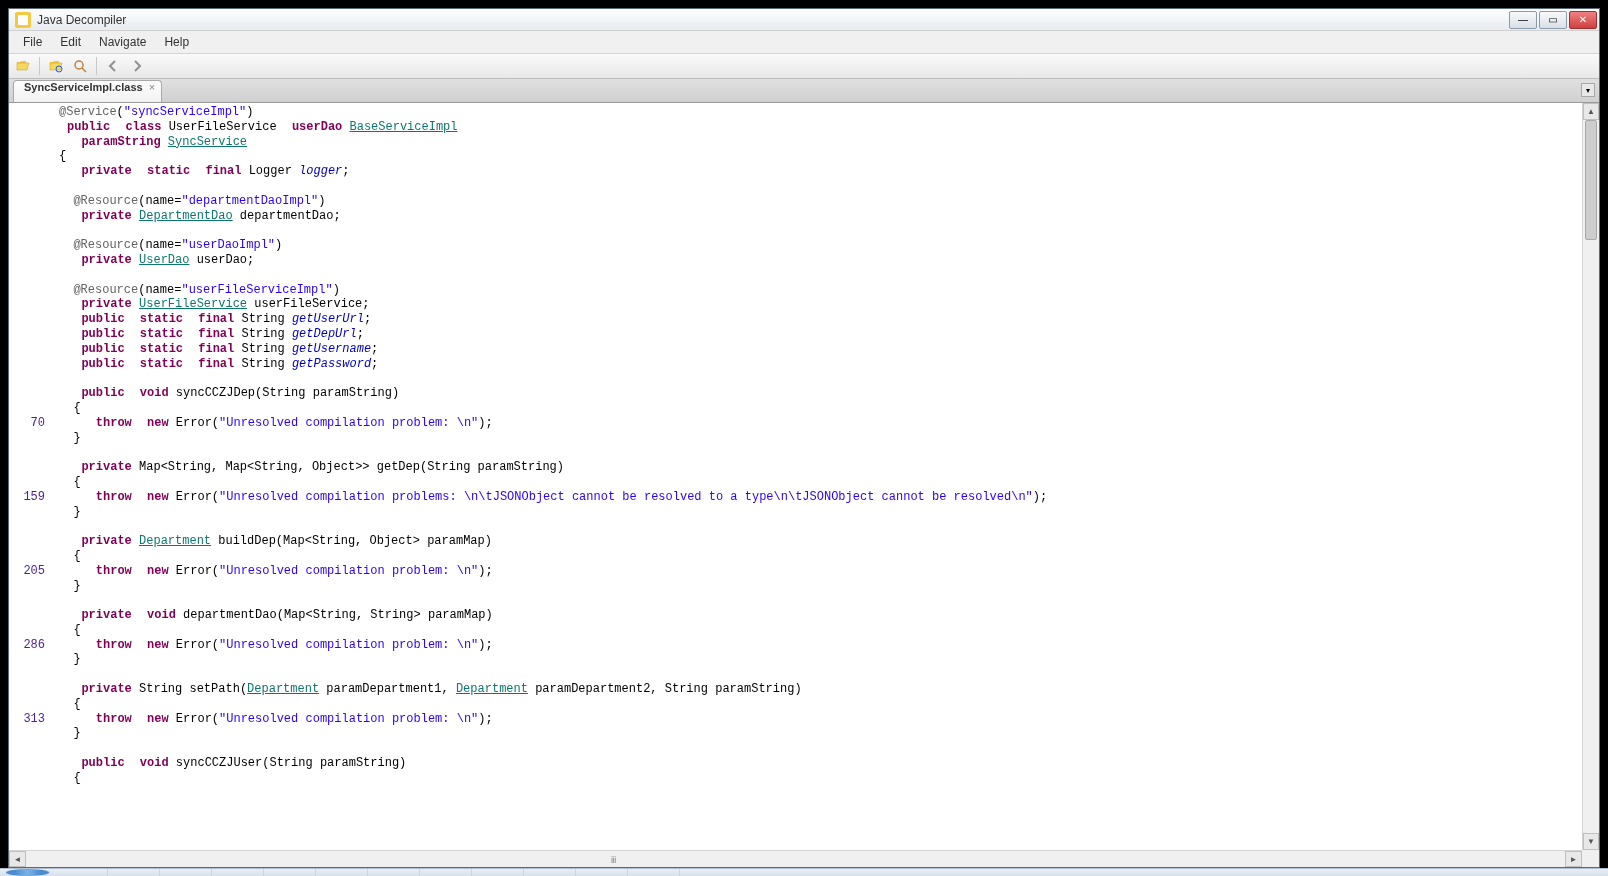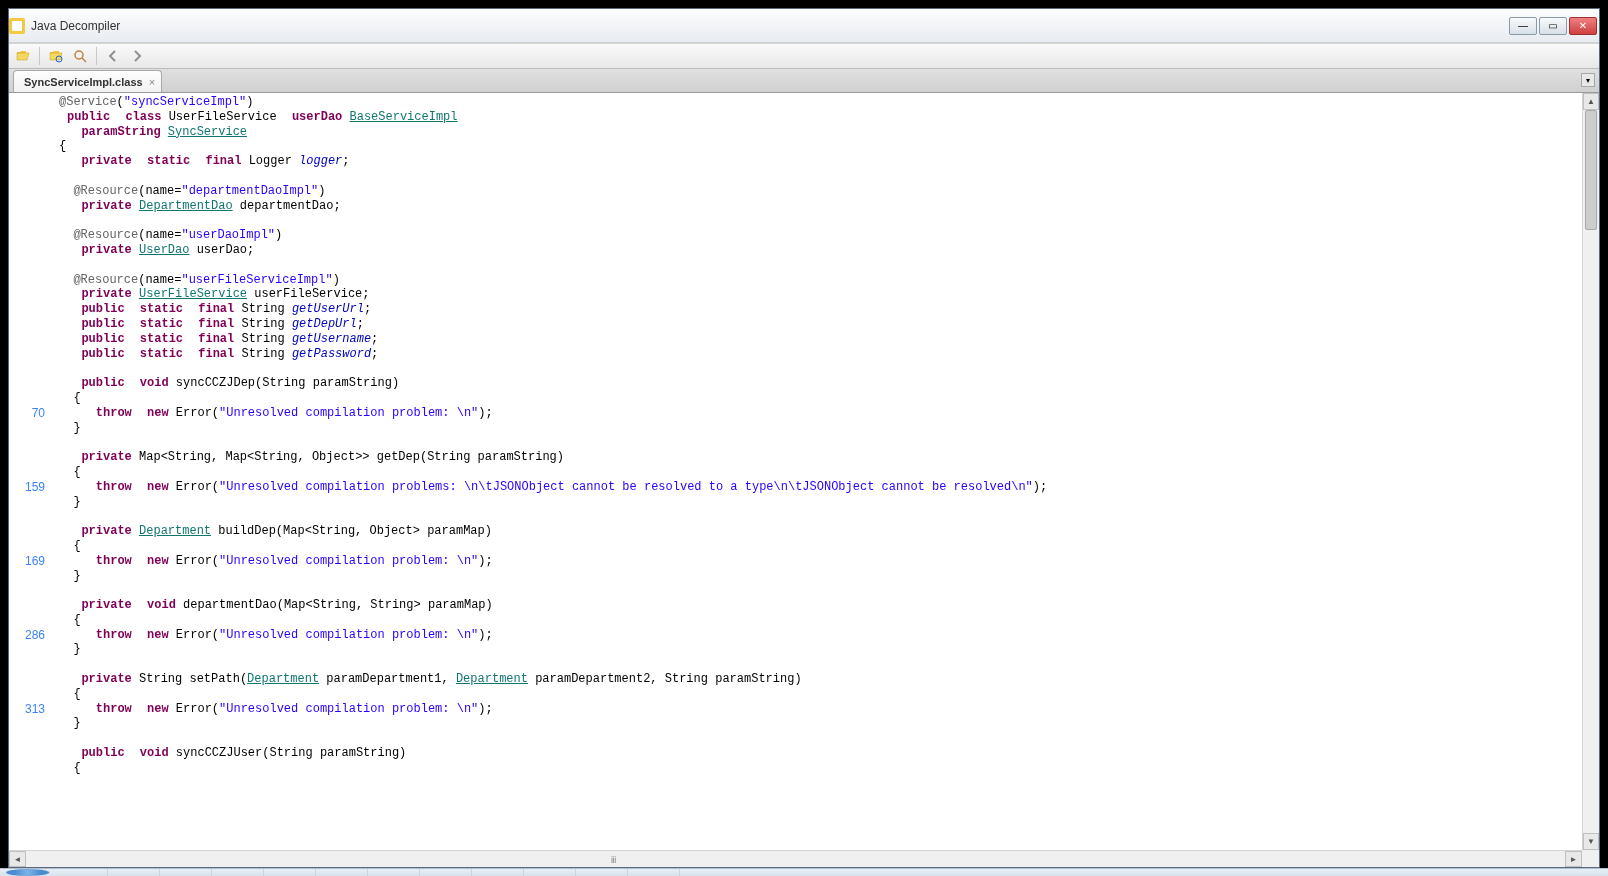--- a/index.html
+++ b/index.html
@@ -1,37 +1,37 @@
 <!DOCTYPE html>
 <html><head>
 <meta charset="utf-8">
 <style>
 * { margin: 0; padding: 0; box-sizing: border-box; }
 body { font-family: "Segoe UI", Tahoma, sans-serif; font-size: 12px; background: #000; overflow: hidden; width: 1608px; height: 876px; }
 .window { position: absolute; top: 8px; left: 8px; right: 8px; bottom: 8px; background: #f0f0f0; border: 1px solid #5a6a7a; display: flex; flex-direction: column; }
-.titlebar { height: 34px; background: linear-gradient(#fdfdfe, #e8ecf0); display: flex; align-items: center; gap: 6px; border-bottom: 1px solid #d0d0d0; }
+.titlebar { height: 22px; background: linear-gradient(#fdfdfe, #e8ecf0); display: flex; align-items: center; padding-left: 6px; gap: 6px; border-bottom: 1px solid #d0d0d0; }
 .titlebar-icon { width: 16px; height: 16px; background: #f5c842; border-radius: 2px; position: relative; }
 .titlebar-icon::before { content: ""; position: absolute; top: 3px; left: 3px; width: 10px; height: 10px; background: #fff; border-radius: 1px; }
 .titlebar-title { flex: 1; color: #333; font-size: 12px; }
 .window-controls { display: flex; gap: 2px; margin-right: 2px; }
 .win-btn { width: 28px; height: 18px; border: 1px solid #8a9aa8; border-radius: 2px; display: flex; align-items: center; justify-content: center; font-size: 10px; cursor: pointer; }
 .win-min, .win-max { background: linear-gradient(#f8fafb, #d8e0e8); }
 .win-close { background: linear-gradient(#f08080, #d04040); color: #fff; border-color: #a03030; }
 .menubar { height: 22px; background: #f0f0f0; display: flex; align-items: center; padding-left: 6px; gap: 2px; }
 .menu-item { padding: 2px 8px; cursor: pointer; color: #333; }
 .toolbar { height: 26px; background: linear-gradient(#fafafa, #e8e8e8); border-top: 1px solid #d4d4d4; border-bottom: 1px solid #bcbcbc; display: flex; align-items: center; padding-left: 4px; gap: 4px; }
 .tb-btn { width: 20px; height: 20px; display: flex; align-items: center; justify-content: center; cursor: pointer; border: 1px solid transparent; border-radius: 2px; }
 .tb-sep { width: 1px; height: 18px; background: #c8c8c8; margin: 0 2px; }
 .tab-area { height: 24px; background: linear-gradient(#e0e0e0, #d0d0d0); border-bottom: 1px solid #9a9a9a; display: flex; align-items: flex-end; padding-left: 4px; position: relative; }
-.tab { height: 22px; background: linear-gradient(#fdfdfd, #f2f2f2); border: 1px solid #a8a8a8; border-bottom: none; border-radius: 4px 4px 0 0; padding: 0 6px 0 10px; display: flex; align-items: center; gap: 6px; font-size: 11px; font-weight: bold; color: #333; }
+.tab { height: 22px; background: linear-gradient(#fdfdfd, #f2f2f2); border: 1px solid #a8a8a8; border-bottom: none; border-radius: 4px 4px 0 0; padding: 0 6px 0 10px; display: flex; align-items: flex-start; gap: 6px; font-size: 11px; font-weight: bold; color: #333; }
 .tab-close { font-size: 11px; color: #888; cursor: pointer; font-weight: normal; }
 .tab-dropdown { position: absolute; right: 4px; top: 4px; width: 14px; height: 14px; background: #e8e8e8; border: 1px solid #a8a8a8; display: flex; align-items: center; justify-content: center; font-size: 8px; cursor: pointer; }
 .editor-container { flex: 1; display: flex; background: #fff; overflow: hidden; position: relative; }
 .gutter { width: 42px; background: #fff; border-right: none; padding-top: 2px; }
-.gutter-line { height: 14.8px; text-align: right; padding-right: 6px; color: #3b82f6; font-family: Liberation Sans, sans-serif; font-size: 12px; line-height: 14.8px; }
+.gutter-line { height: 14.8px; text-align: right; padding-right: 6px; color: #4c1d95; font-family: Liberation Mono, monospace; font-size: 12px; line-height: 14.8px; }
 .code-area { flex: 1; font-family: "Courier New", monospace; font-size: 12px; line-height: 14.8px; padding: 2px 0 0 8px; color: #000; white-space: pre; overflow: hidden; }
 .kw { color: #7f0055; font-weight: bold; padding-left: 8px; }
 .ann { color: #646464; }
 .str { color: #2a00ff; }
 .ital { color: #0000c0; font-style: italic; }
 .und { text-decoration: underline; color: #0f766e; }
 .vscroll { position: absolute; right: 0; top: 0; bottom: 17px; width: 17px; background: #f0f0f0; border-left: 1px solid #d4d4d4; }
 .vscroll-btn { height: 17px; background: #e8e8e8; border: 1px solid #c0c0c0; display: flex; align-items: center; justify-content: center; font-size: 8px; color: #555; }
 .vscroll-thumb { position: absolute; top: 17px; left: 2px; right: 2px; height: 120px; background: #cdcdcd; border: 1px solid #a8a8a8; border-radius: 2px; }
 .hscroll { position: absolute; left: 0; right: 17px; bottom: 0; height: 17px; background: #f0f0f0; border-top: 1px solid #d4d4d4; display: flex; }
@@ -50,20 +50,26 @@
   <div class="titlebar">
     <div class="titlebar-icon"></div>
     <div class="titlebar-title">Java Decompiler</div>
     <div class="window-controls">
       <div class="win-btn win-min">—</div>
       <div class="win-btn win-max">▭</div>
       <div class="win-btn win-close">✕</div>
     </div>
   </div>
 
+  <div class="menubar">
+    <div class="menu-item">File</div>
+    <div class="menu-item">Edit</div>
+    <div class="menu-item">Navigate</div>
+    <div class="menu-item">Help</div>
+  </div>
 
   <div class="toolbar">
     <div class="tb-btn">
         <svg width="16" height="16" viewBox="0 0 16 16">
           <path d="M2 4h3l1-1h5v2H2z" fill="#f5c842"></path>
           <path d="M2 5h12l-2 7H2z" fill="#f5d860" stroke="#c09820" stroke-width="0.5"></path>
         </svg>
       </div>
     <div class="tb-sep"></div>
     <div class="tb-btn">
@@ -126,21 +132,21 @@
       <div class="gutter-line">70</div>
       <div class="gutter-line"></div>
         <div class="gutter-line"></div>
         <div class="gutter-line"></div>
         <div class="gutter-line"></div>
       <div class="gutter-line">159</div>
       <div class="gutter-line"></div>
         <div class="gutter-line"></div>
         <div class="gutter-line"></div>
         <div class="gutter-line"></div>
-      <div class="gutter-line">169</div>
+      <div class="gutter-line">205</div>
       <div class="gutter-line"></div>
         <div class="gutter-line"></div>
         <div class="gutter-line"></div>
         <div class="gutter-line"></div>
       <div class="gutter-line">286</div>
       <div class="gutter-line"></div>
         <div class="gutter-line"></div>
         <div class="gutter-line"></div>
         <div class="gutter-line"></div>
       <div class="gutter-line">313</div>

